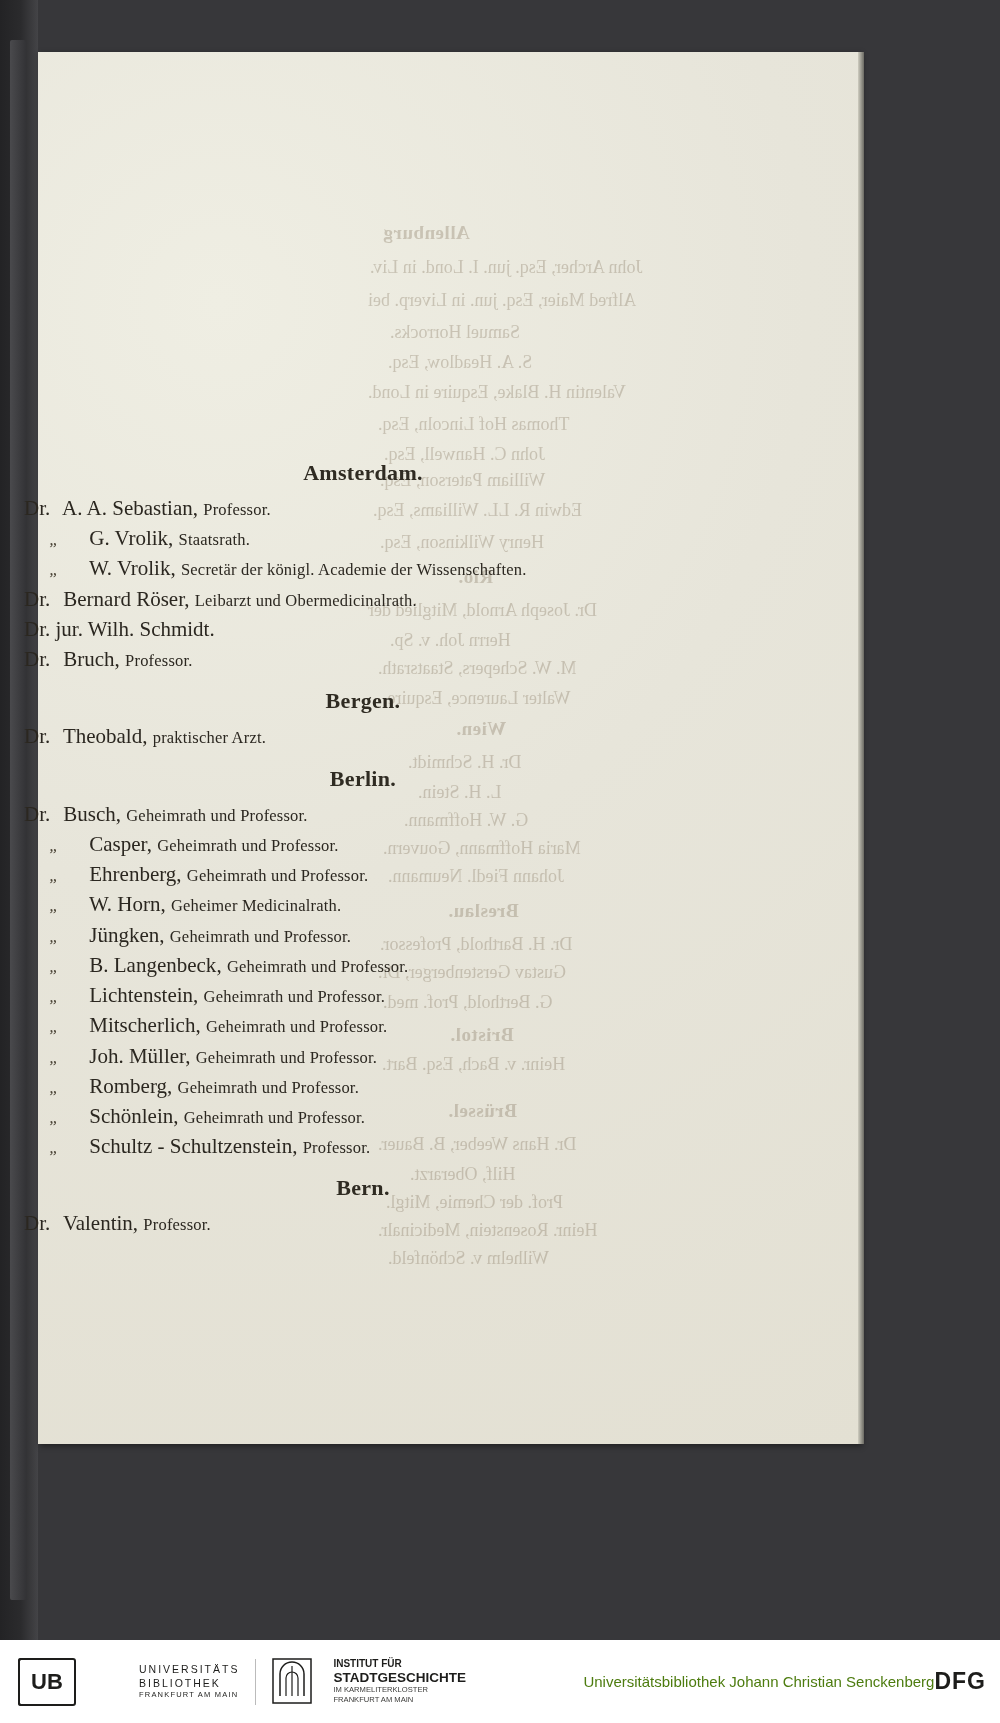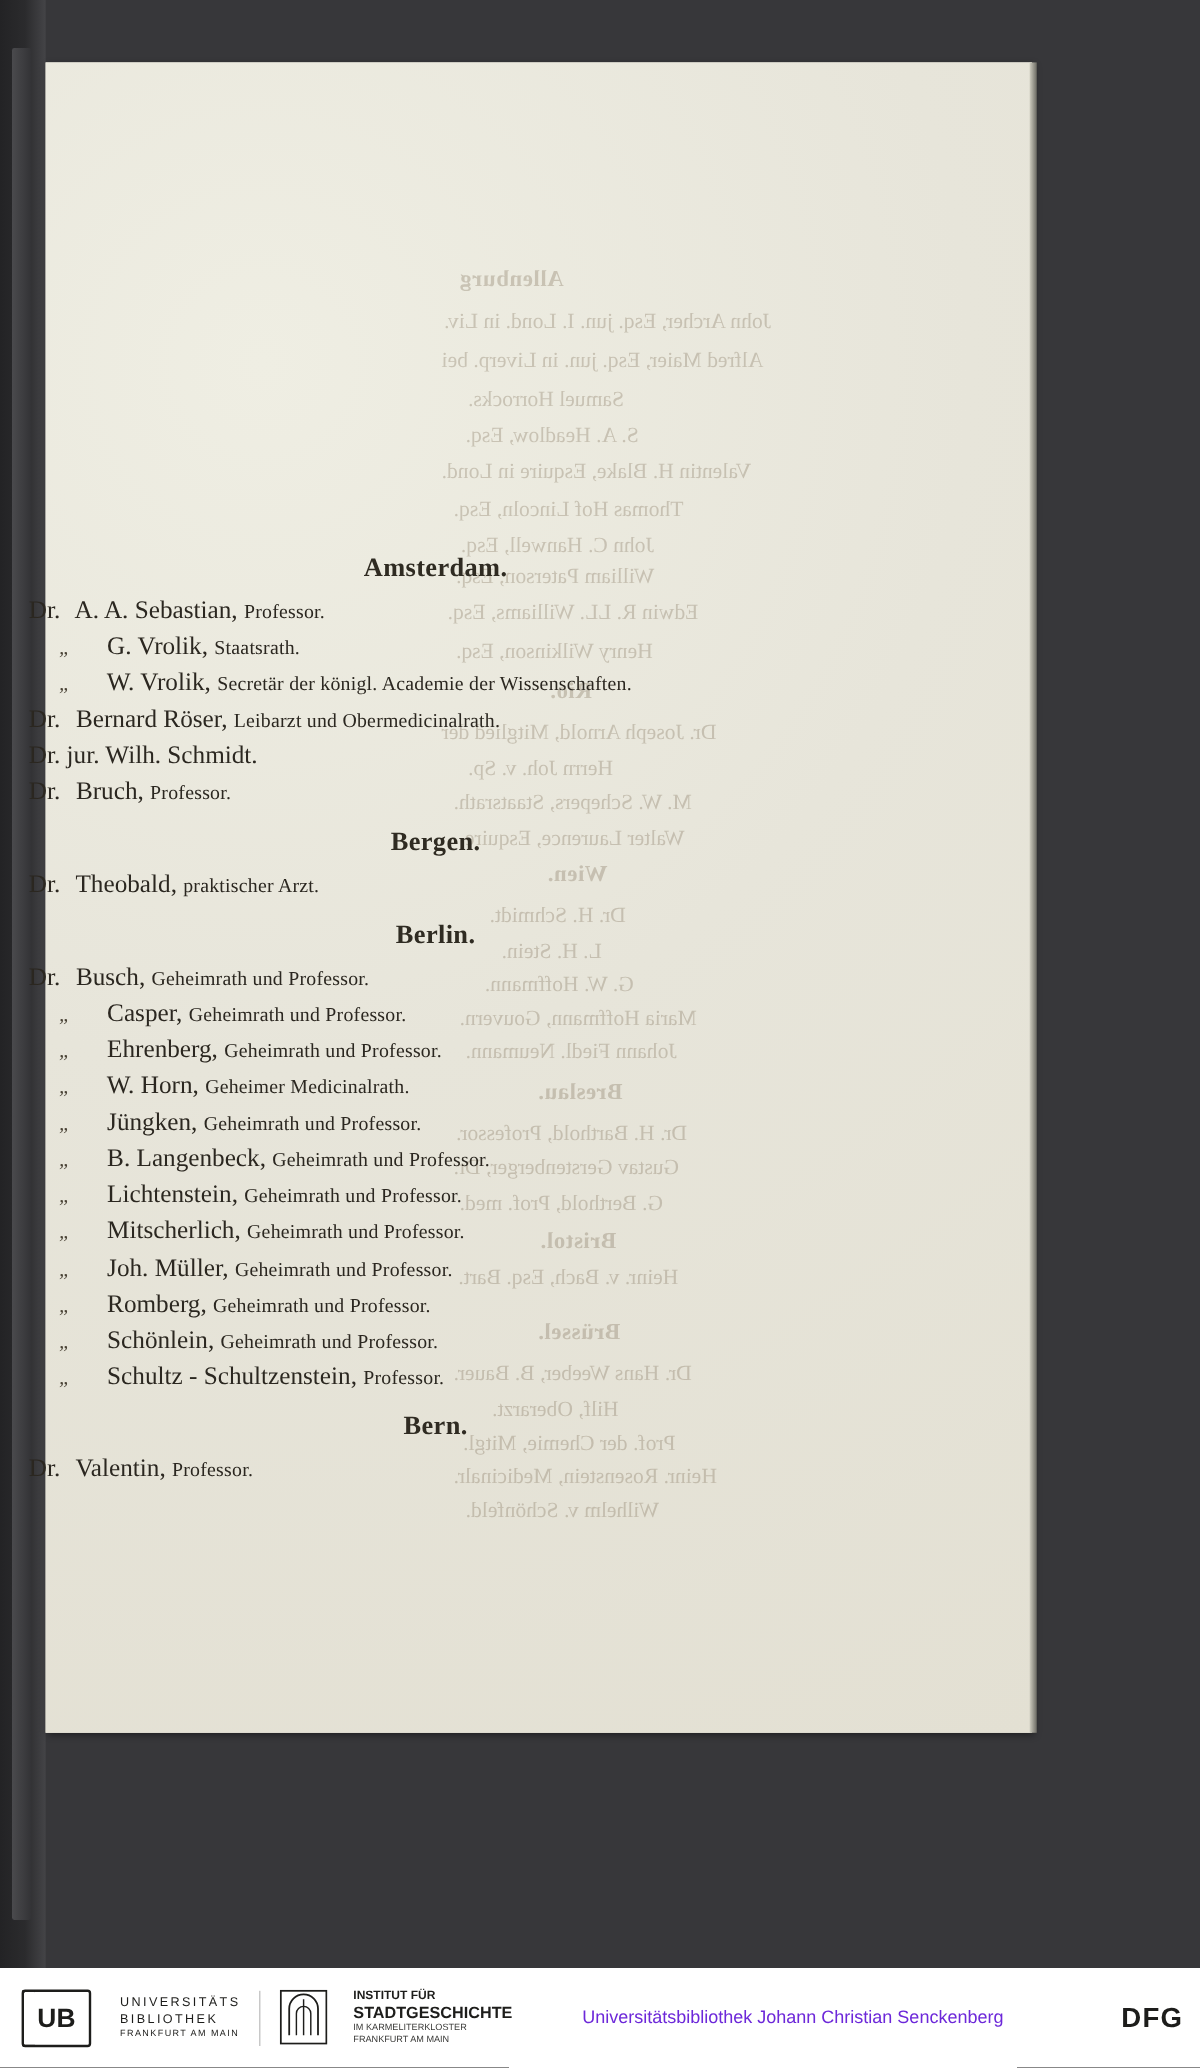--- a/index.html
+++ b/index.html
@@ -128,20 +128,21 @@
   #footer-inner {
     display: flex;
     align-items: center;
     width: 100%;
     height: 100%;
   }
   .logo-ub {
     display: flex;
     align-items: center;
     margin-left: 18px;
+    gap: 39px;
   }
   .ub-mark {
     width: 54px; height: 44px;
     border: 2px solid #1d1d1b;
     border-radius: 3px;
     display: flex;
     align-items: center;
     justify-content: center;
     font-family: "Liberation Sans", sans-serif;
     font-weight: bold;
@@ -180,24 +181,24 @@
   .inst-text {
     margin-left: 21px;
     font-family: "Liberation Sans", sans-serif;
     color: #1d1d1b;
   }
   .inst-text .l1 { font-size: 10px; font-weight: bold; line-height: 1.25; }
   .inst-text .l2 { font-size: 13.5px; font-weight: bold; line-height: 1.12; }
   .inst-text .l3 { font-size: 7.6px; line-height: 1.3; color:#3a3a38; }
   #footer-title {
     flex: 1;
-    text-align: center;
+    text-align: right;
     font-family: "Liberation Sans", sans-serif;
     font-size: 15px;
-    color: #6d28d9;
+    color: #4d7c0f;
     margin-left: -40px;
   }
   #dfg {
     margin-right: 14px;
     font-family: "Liberation Sans", sans-serif;
     font-weight: bold;
     font-size: 23px;
     letter-spacing: 1px;
     color: #1d1d1b;
     text-align: right;

